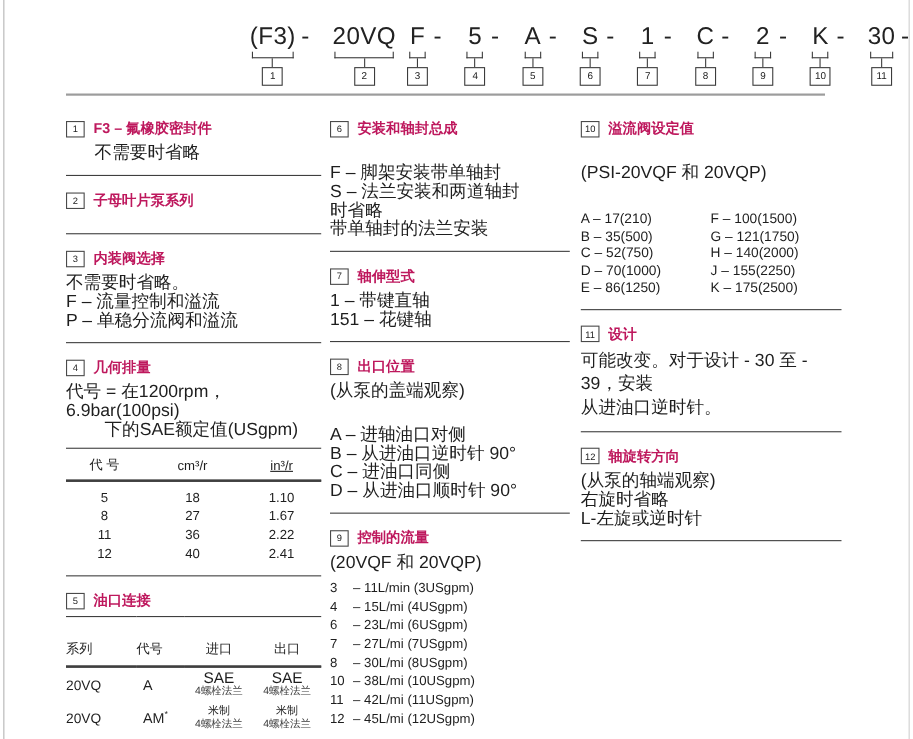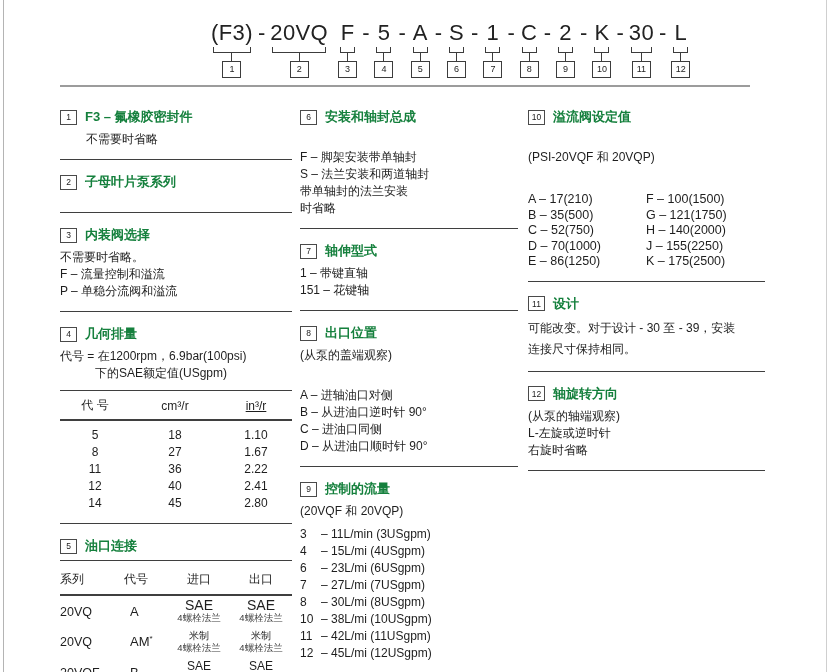--- a/index.html
+++ b/index.html
@@ -8,21 +8,21 @@
     font-family:"Liberation Sans","DejaVu Sans",sans-serif; color:#1e1e1e;
     -webkit-font-smoothing:antialiased;
   }
   .edge { position:absolute; top:0; width:1px; height:672px; }
   .edge.left { left:3px; background:#b4b4b4; }
   .edge.right { right:3px; background:#cfcfcf; }
 
   
   .code-area { position:absolute; left:211px; top:20px; }
   .code-row { display:flex; align-items:flex-start; }
-  .seg { display:flex; flex-direction:column; align-items:center; }
+  .seg { display:flex; flex-direction:column; align-items:center;margin-left:16px; }
   .seg-text { font-size:22px; line-height:26px; white-space:nowrap; letter-spacing:0.4px; color:#222; }
   .bracket { align-self:stretch; height:5px; margin:1px 2px 0 2px;
              border-left:1px solid #3c3c3c; border-right:1px solid #3c3c3c; border-bottom:1px solid #3c3c3c; }
   .stem { width:1px; height:8px; background:#3c3c3c; }
   .numbox { min-width:13px; height:13px; padding:1px 2px; border:1px solid #3c3c3c;
             font-size:9px; line-height:13px; display:flex; align-items:center; justify-content:center; color:#222; }
   .dash { font-size:22px; line-height:26px; padding:0 5px; color:#222; }
 
   .top-rule { position:absolute; left:60px; top:85px; width:690px; height:2px; background:#9c9c9c; }
 
@@ -30,37 +30,37 @@
   .col { position:absolute; top:108px; }
   #col1 { left:60px;  width:232px; }
   #col2 { left:300px; width:218px; }
   #col3 { left:528px; width:237px; }
 
   .section { border-bottom:1px solid #3f3f3f; padding-bottom:11px; margin-bottom:13px; }
   .section.no-border { border-bottom:none; margin-bottom:0; }
   .sec-header { display:flex; align-items:center; gap:8px; margin-bottom:5px; }
   .sec-num { min-width:11px; height:13px; padding:0 2px; border:1px solid #4a4a4a; font-size:8.5px;
              display:inline-flex; align-items:center; justify-content:center; color:#222; }
-  .sec-title { font-weight:bold; font-size:13px; color:#15803d; }
-  .body-line { font-size:12px; line-height:17px; }
+  .sec-title { font-weight:bold; font-size:13px; color:#be185d; }
+  .body-line { font-size:16px; line-height:17px; }
   .indent1 { padding-left:26px; }
   .indent2 { padding-left:35px; }
   .gap-top { margin-top:23px; }
 
   
   .t4 { width:100%; border-collapse:collapse; margin-top:8px; }
   .t4 th { font-weight:normal; font-size:12px; padding:6px 0 5px 0; text-align:center;
            border-top:1px solid #3f3f3f; border-bottom:2px solid #3f3f3f; }
   .t4 td { font-size:12px; text-align:center; padding:1px 0; line-height:15px; }
   .t4 .c1 { width:70px; } .t4 .c2 { width:90px; } .t4 .c3 { width:72px;text-decoration:underline; }
   .t4 tbody tr:first-child td { padding-top:7px; }
 
   
   .t5 { width:100%; border-collapse:collapse; margin-top:5px; }
-  .t5 th { font-weight:normal; font-size:12px; padding:10px 0 6px 0;
+  .t5 th { font-weight:normal; font-size:12px; padding:21px 0 6px 0;
            border-top:1px solid #3f3f3f; border-bottom:2px solid #3f3f3f; }
   .t5 th.c1 { text-align:left; width:64px; }
   .t5 th.c2 { text-align:left; width:44px; }
   .t5 th.c3, .t5 th.c4 { text-align:center; width:62px;font-family:Liberation Serif, serif; }
   .t5 td { vertical-align:middle; padding:3px 0; }
   .t5 .series { font-size:12.5px; text-align:left; white-space:nowrap; }
   .t5 .pcode  { font-size:13px; text-align:left; padding-left:6px; }
   .t5 .port   { text-align:center; }
   .t5 .p1 { font-size:12px; line-height:13px; }
   .t5 .p2 { font-size:9.5px; line-height:12px; color:#3a3a3a; }
@@ -242,25 +242,20 @@
         <tr>
           <td>11</td>
           <td>36</td>
           <td>2.22</td>
         </tr>
         <tr>
           <td>12</td>
           <td>40</td>
           <td>2.41</td>
         </tr>
-        <tr>
-          <td>14</td>
-          <td>45</td>
-          <td>2.80</td>
-        </tr>
       </tbody>
     </table>
   </div>
 
   <div class="section no-border" style="margin-bottom:0;padding-bottom:0">
     <div class="sec-header" style="margin-bottom:2px">
       <span class="sec-num">5</span>
       <span class="sec-title">油口连接</span>
     </div>
     <table class="t5">
@@ -319,22 +314,22 @@
 
 <div class="col" id="col2">
 
   <div class="section">
     <div class="sec-header">
       <span class="sec-num">6</span>
       <span class="sec-title">安装和轴封总成</span>
     </div>
     <div class="body-line gap-top">F – 脚架安装带单轴封</div>
     <div class="body-line">S – 法兰安装和两道轴封</div>
+    <div class="body-line">时省略</div>
     <div class="body-line">带单轴封的法兰安装</div>
-    <div class="body-line">时省略</div>
   </div>
 
   <div class="section">
     <div class="sec-header">
       <span class="sec-num">7</span>
       <span class="sec-title">轴伸型式</span>
     </div>
     <div class="body-line">1 – 带键直轴</div>
     <div class="body-line">151 – 花键轴</div>
   </div>
@@ -420,26 +415,26 @@
       </div>
     </div>
   </div>
 
   <div class="section wide-lines">
     <div class="sec-header">
       <span class="sec-num">11</span>
       <span class="sec-title">设计</span>
     </div>
     <div class="body-line">可能改变。对于设计 - 30 至 - 39，安装</div>
-    <div class="body-line">连接尺寸保持相同。</div>
+    <div class="body-line">从进油口逆时针。</div>
   </div>
 
   <div class="section">
     <div class="sec-header">
       <span class="sec-num">12</span>
       <span class="sec-title">轴旋转方向</span>
     </div>
     <div class="body-line">(从泵的轴端观察)</div>
+    <div class="body-line">右旋时省略</div>
     <div class="body-line">L-左旋或逆时针</div>
-    <div class="body-line">右旋时省略</div>
   </div>
 
 </div>
 
 </body></html>

